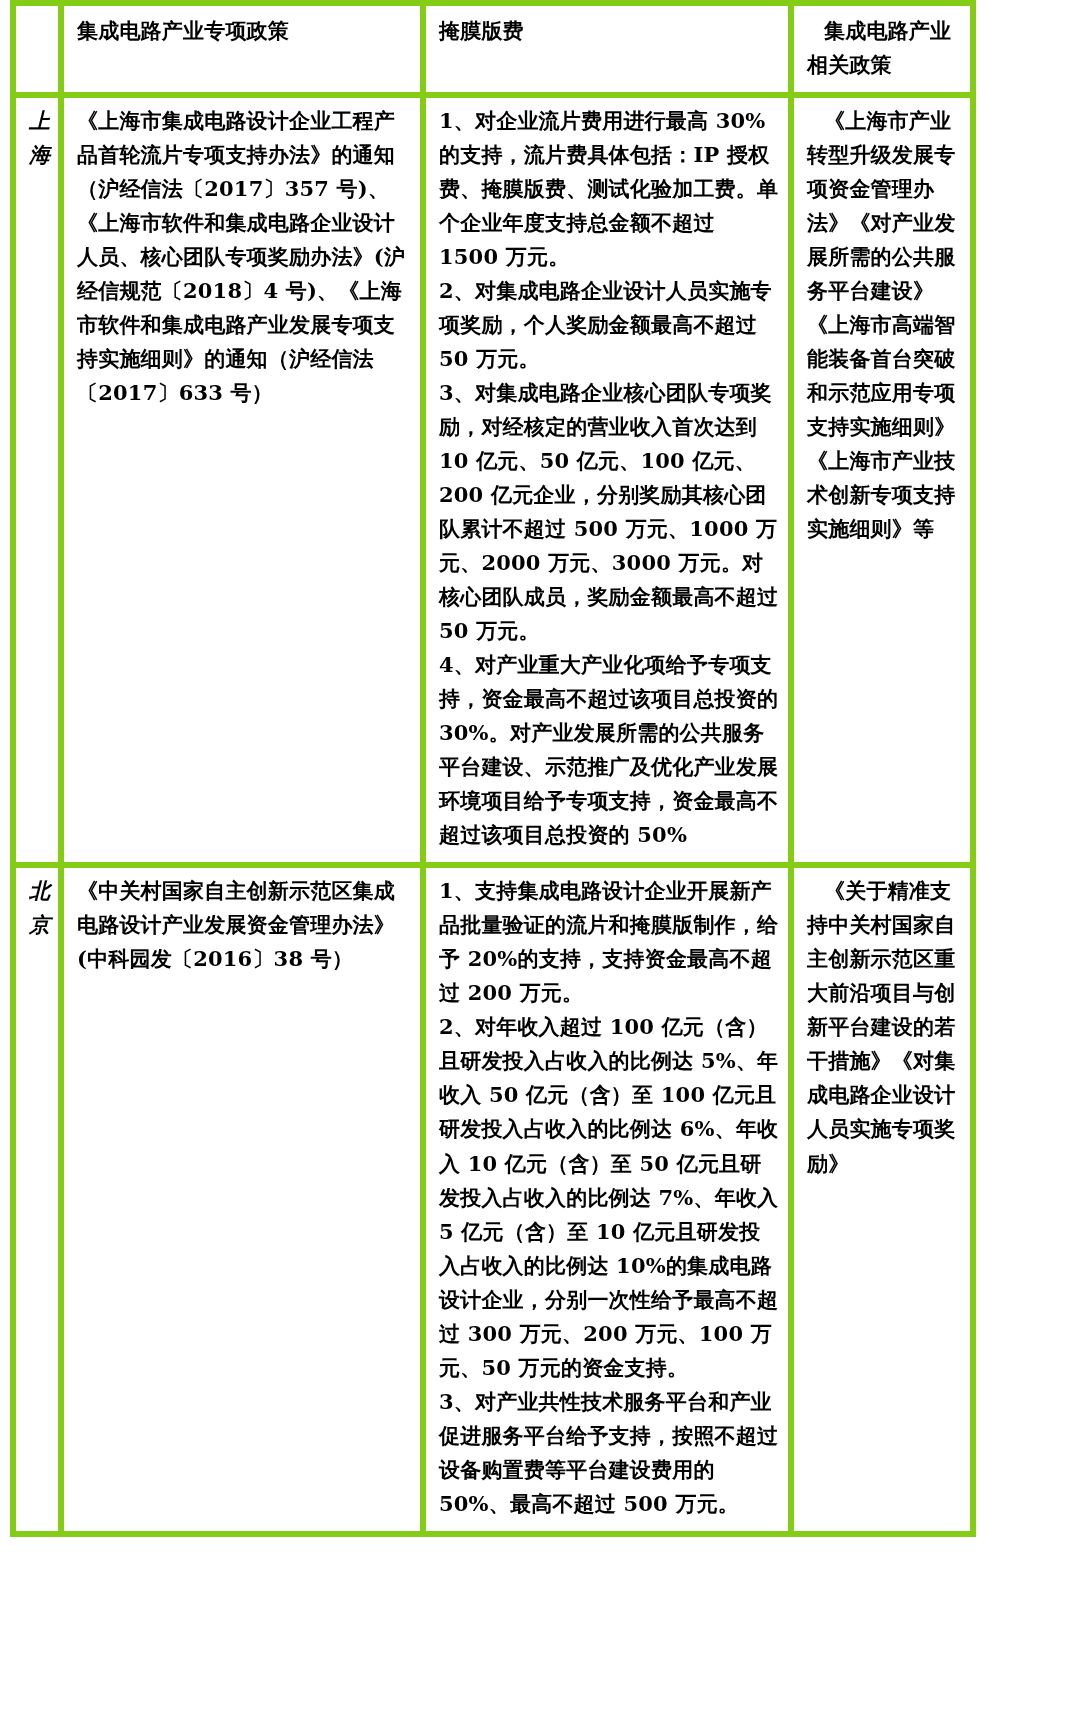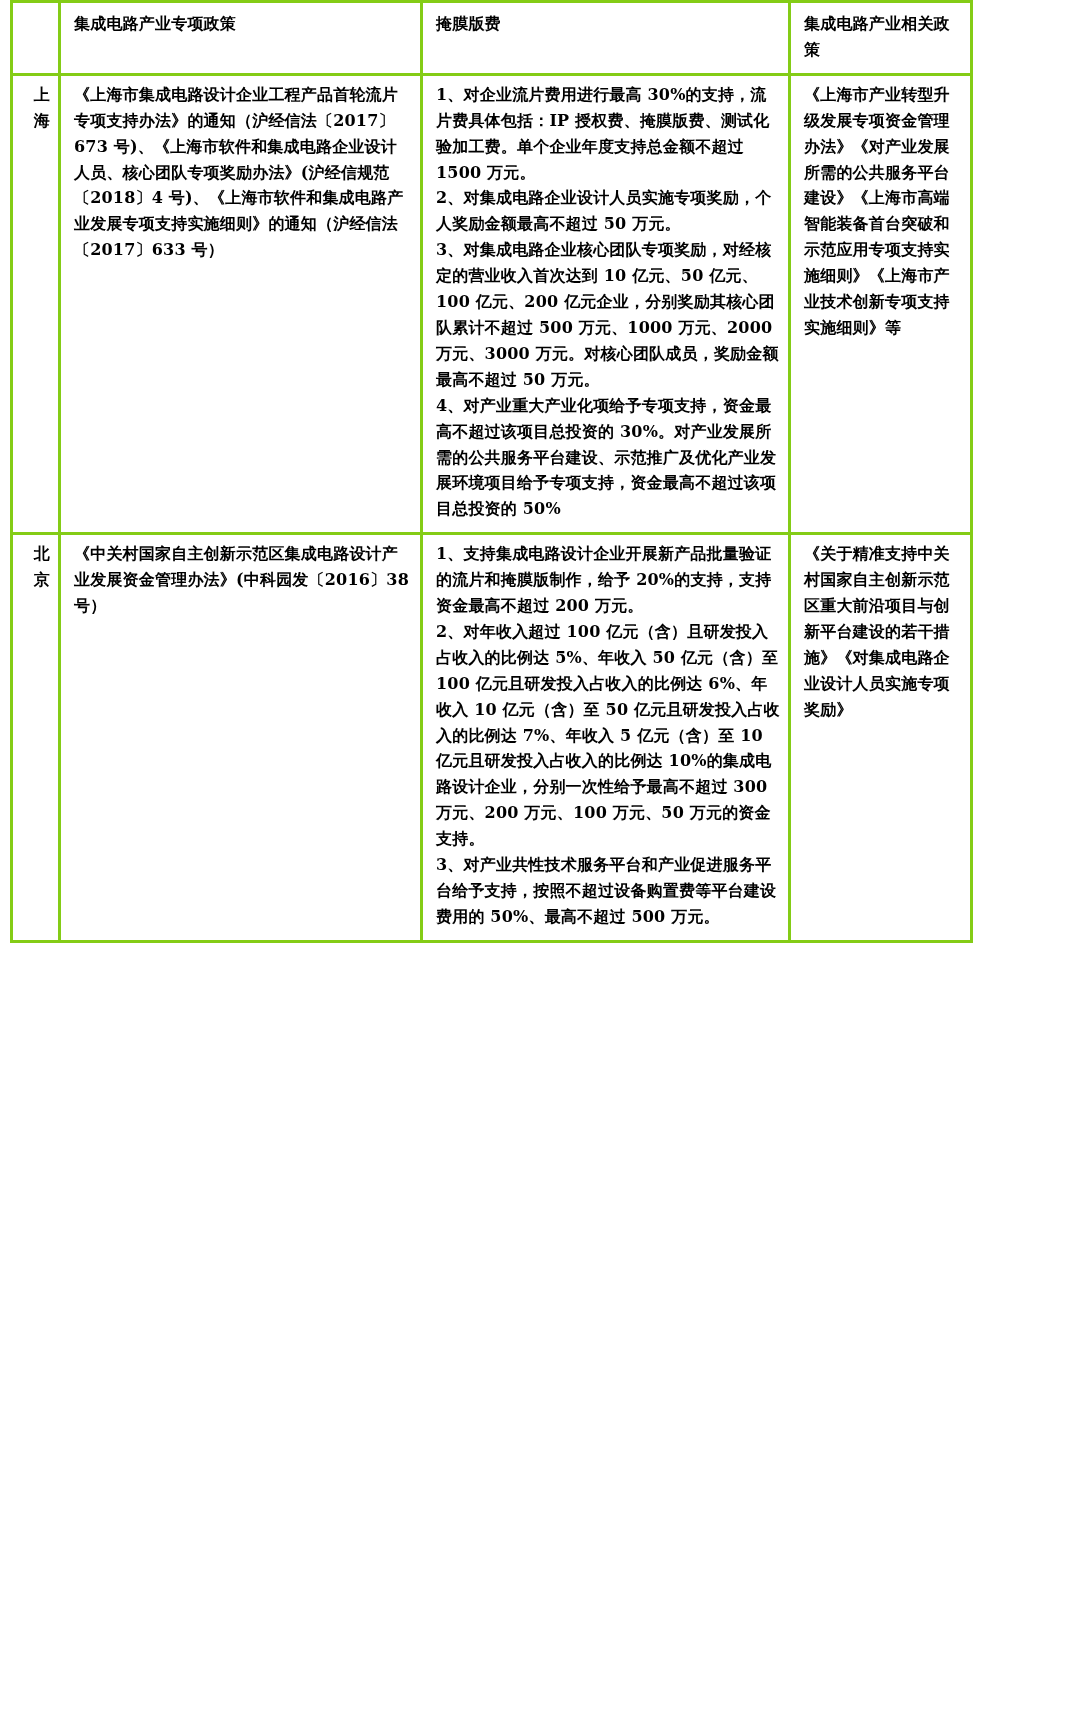--- a/index.html
+++ b/index.html
@@ -20,55 +20,57 @@
     box-sizing: border-box;
     padding: 0;
   }
   table.policy-table {
     border-collapse: collapse;
     table-layout: fixed;
     width: 960px;
     margin: 0 0 0 10px;
   }
   table.policy-table td {
-    border: 3px solid #84cc16;
+    border: 6px solid #84cc16;
     vertical-align: top;
     padding: 6px 8px 10px 13px;
-    font-size: 16px;
+    font-size: 21px;
     line-height: 1.62;
     font-weight: bold;
     font-family: "DejaVu Serif", "Liberation Serif", serif;
     letter-spacing: 0.2px;
   }
   
   col.c-region  { width: 48px; }
   col.c-policy  { width: 362px; }
   col.c-core    { width: 368px; }
   col.c-related { width: 182px; }
 
   td.region-cell {
     text-align: right;
     padding-left: 10px;
     padding-right: 4px;
     word-break: break-all;
+    font-style: italic;
   }
   td.header-cell {
     font-weight: bold;
   }
   .cell-text {
     white-space: pre-wrap;
   }
   
   tr.header-row td {
     padding-top: 8px;
     padding-bottom: 10px;
   }
   
   td.related-cell .cell-text {
     word-break: break-all;
+    margin-left: 17px;
   }
   td.region-cell .cell-text {
     word-break: break-all;
   }
 </style>
 </head>
 <body>
 
 <div class="page">
   <table class="policy-table">
@@ -91,21 +93,21 @@
         </td>
         <td class="header-cell related-cell">
           <span class="cell-text">集成电路产业相关政策</span>
         </td>
       </tr>
       <tr>
         <td class="region-cell">
           <span class="cell-text">上海</span>
         </td>
         <td>
-          <span class="cell-text">《上海市集成电路设计企业工程产品首轮流片专项支持办法》的通知（沪经信法〔2017〕673 号)、《上海市软件和集成电路企业设计人员、核心团队专项奖励办法》(沪经信规范〔2018〕4 号)、《上海市软件和集成电路产业发展专项支持实施细则》的通知（沪经信法〔2017〕633 号）</span>
+          <span class="cell-text">《上海市集成电路设计企业工程产品首轮流片专项支持办法》的通知（沪经信法〔2017〕357 号)、《上海市软件和集成电路企业设计人员、核心团队专项奖励办法》(沪经信规范〔2018〕4 号)、《上海市软件和集成电路产业发展专项支持实施细则》的通知（沪经信法〔2017〕633 号）</span>
         </td>
         <td>
           <span class="cell-text">1、对企业流片费用进行最高 30%的支持，流片费具体包括：IP 授权费、掩膜版费、测试化验加工费。单个企业年度支持总金额不超过 1500 万元。
 2、对集成电路企业设计人员实施专项奖励，个人奖励金额最高不超过 50 万元。
 3、对集成电路企业核心团队专项奖励，对经核定的营业收入首次达到 10 亿元、50 亿元、100 亿元、200 亿元企业，分别奖励其核心团队累计不超过 500 万元、1000 万元、2000 万元、3000 万元。对核心团队成员，奖励金额最高不超过 50 万元。
 4、对产业重大产业化项给予专项支持，资金最高不超过该项目总投资的 30%。对产业发展所需的公共服务平台建设、示范推广及优化产业发展环境项目给予专项支持，资金最高不超过该项目总投资的 50%</span>
         </td>
         <td class="related-cell">
           <span class="cell-text">《上海市产业转型升级发展专项资金管理办法》《对产业发展所需的公共服务平台建设》《上海市高端智能装备首台突破和示范应用专项支持实施细则》《上海市产业技术创新专项支持实施细则》等</span>
         </td>

